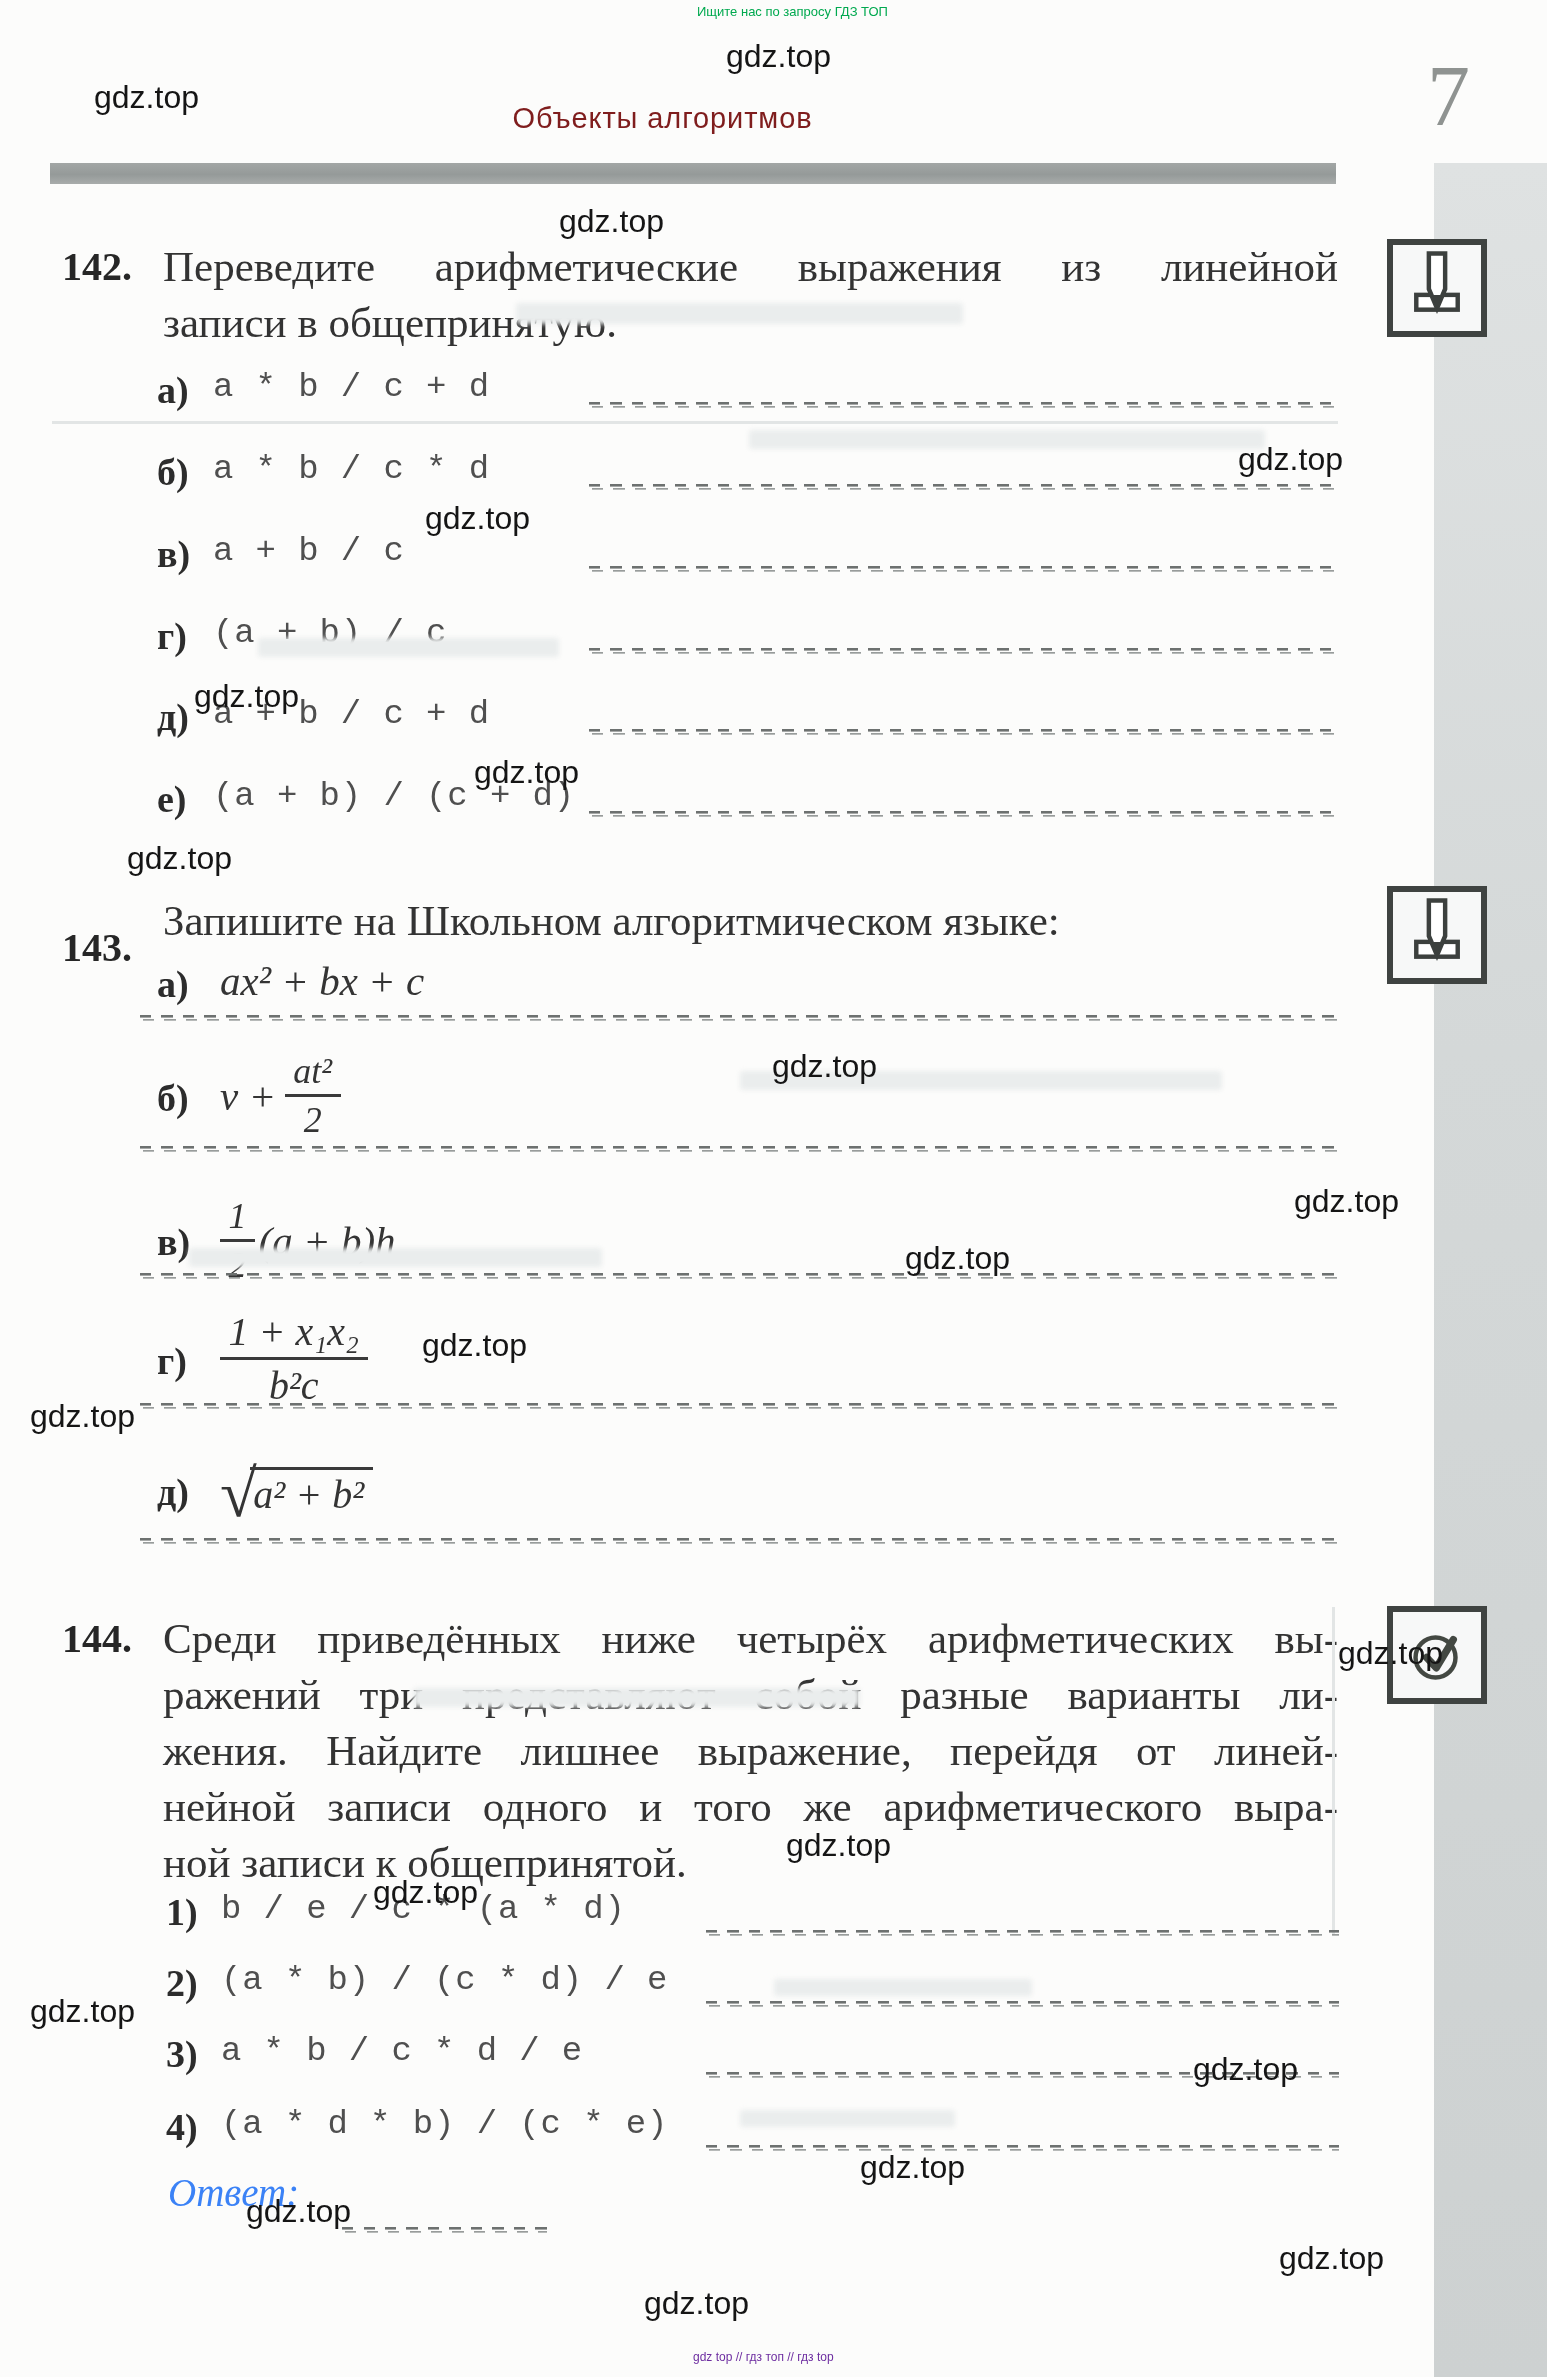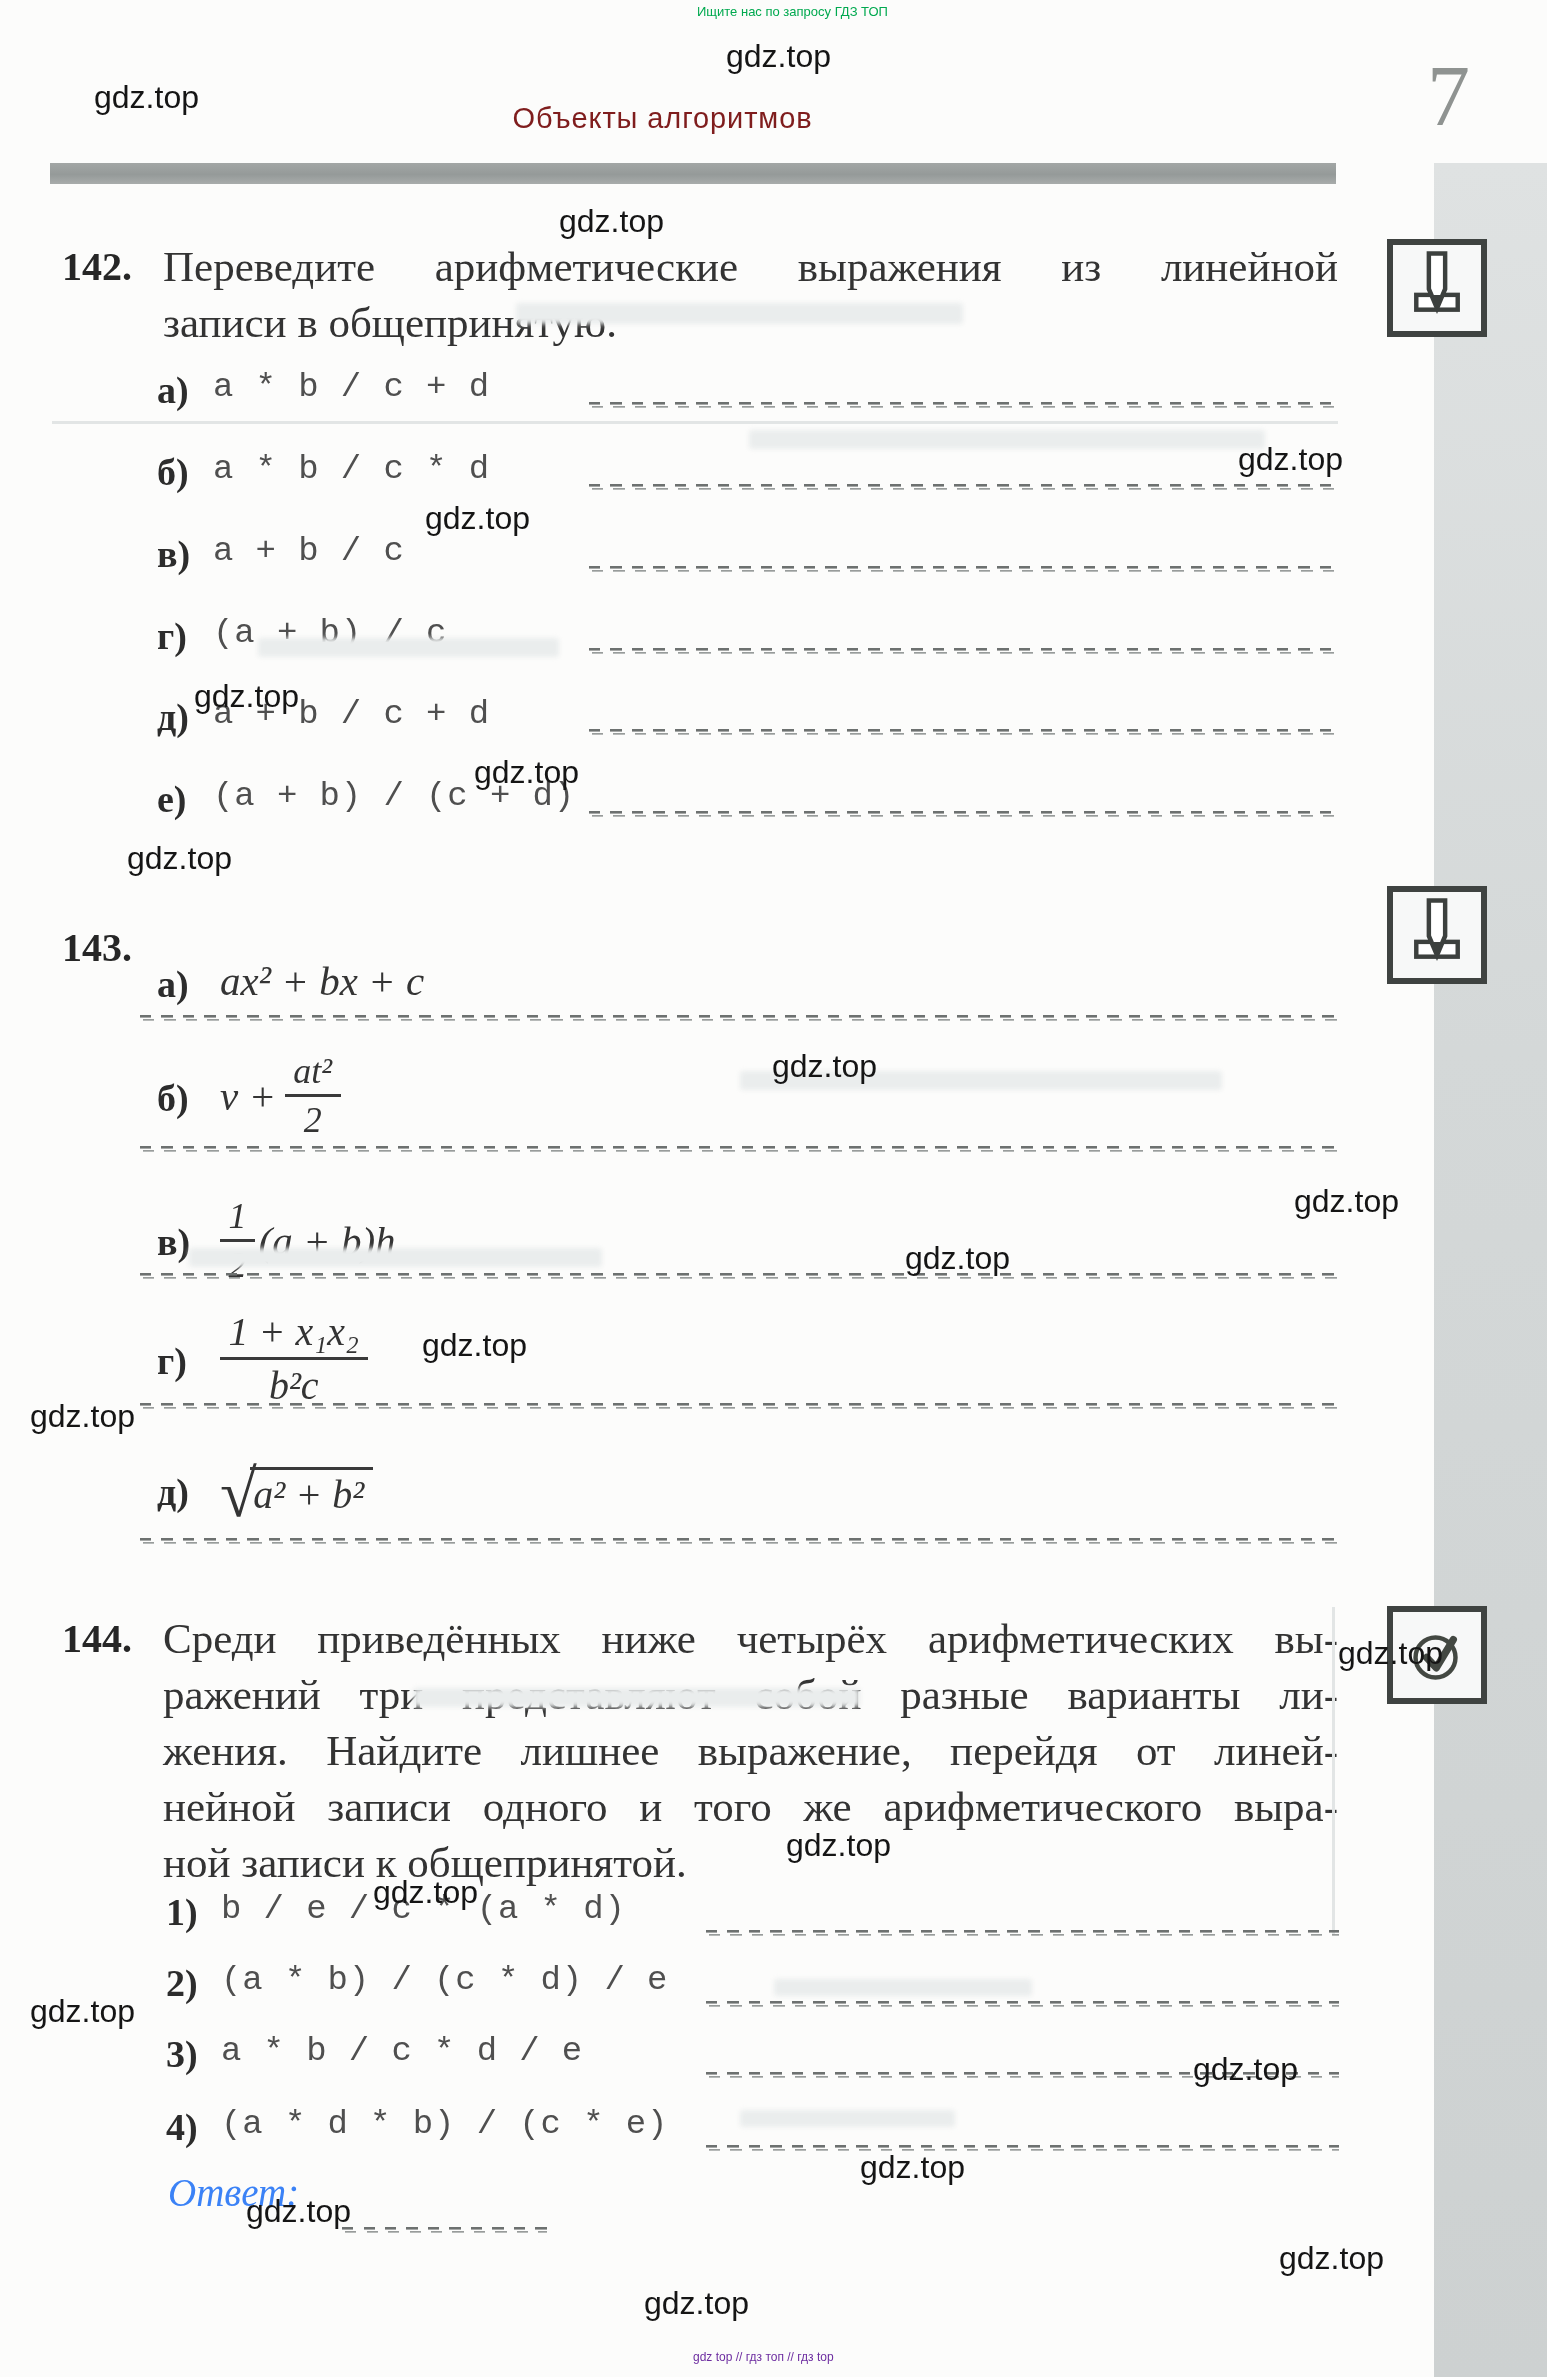--- a/index.html
+++ b/index.html
@@ -190,20 +190,21 @@
     <span class="iexpr">a + b / c + d</span>
     <span class="dash-line d142"></span>
   </div>
   <div class="row row142" style="top:777px;">
     <span class="ilabel">е)</span>
     <span class="iexpr">(a + b) / (c + d)</span>
     <span class="dash-line d142"></span>
   </div>
 
   <div class="task-number" style="top:920px;">143.</div>
+  <div class="single-line" style="top:893px;">Запишите на Школьном алгоритмическом языке:</div>
 
   <div class="flabel" style="top:962px;">а)</div>
   <div class="formula" style="top:957px;">ax² + bx + c</div>
   <div class="dash-line dash-full" style="top:1015px;"></div>
 
   <div class="flabel" style="top:1076px;">б)</div>
   <div class="formula" style="top:1051px;height:89px;">
     <span>v +</span>
     <span class="frac" style="margin-left:8.6px;">
       <span class="num">at²</span>

